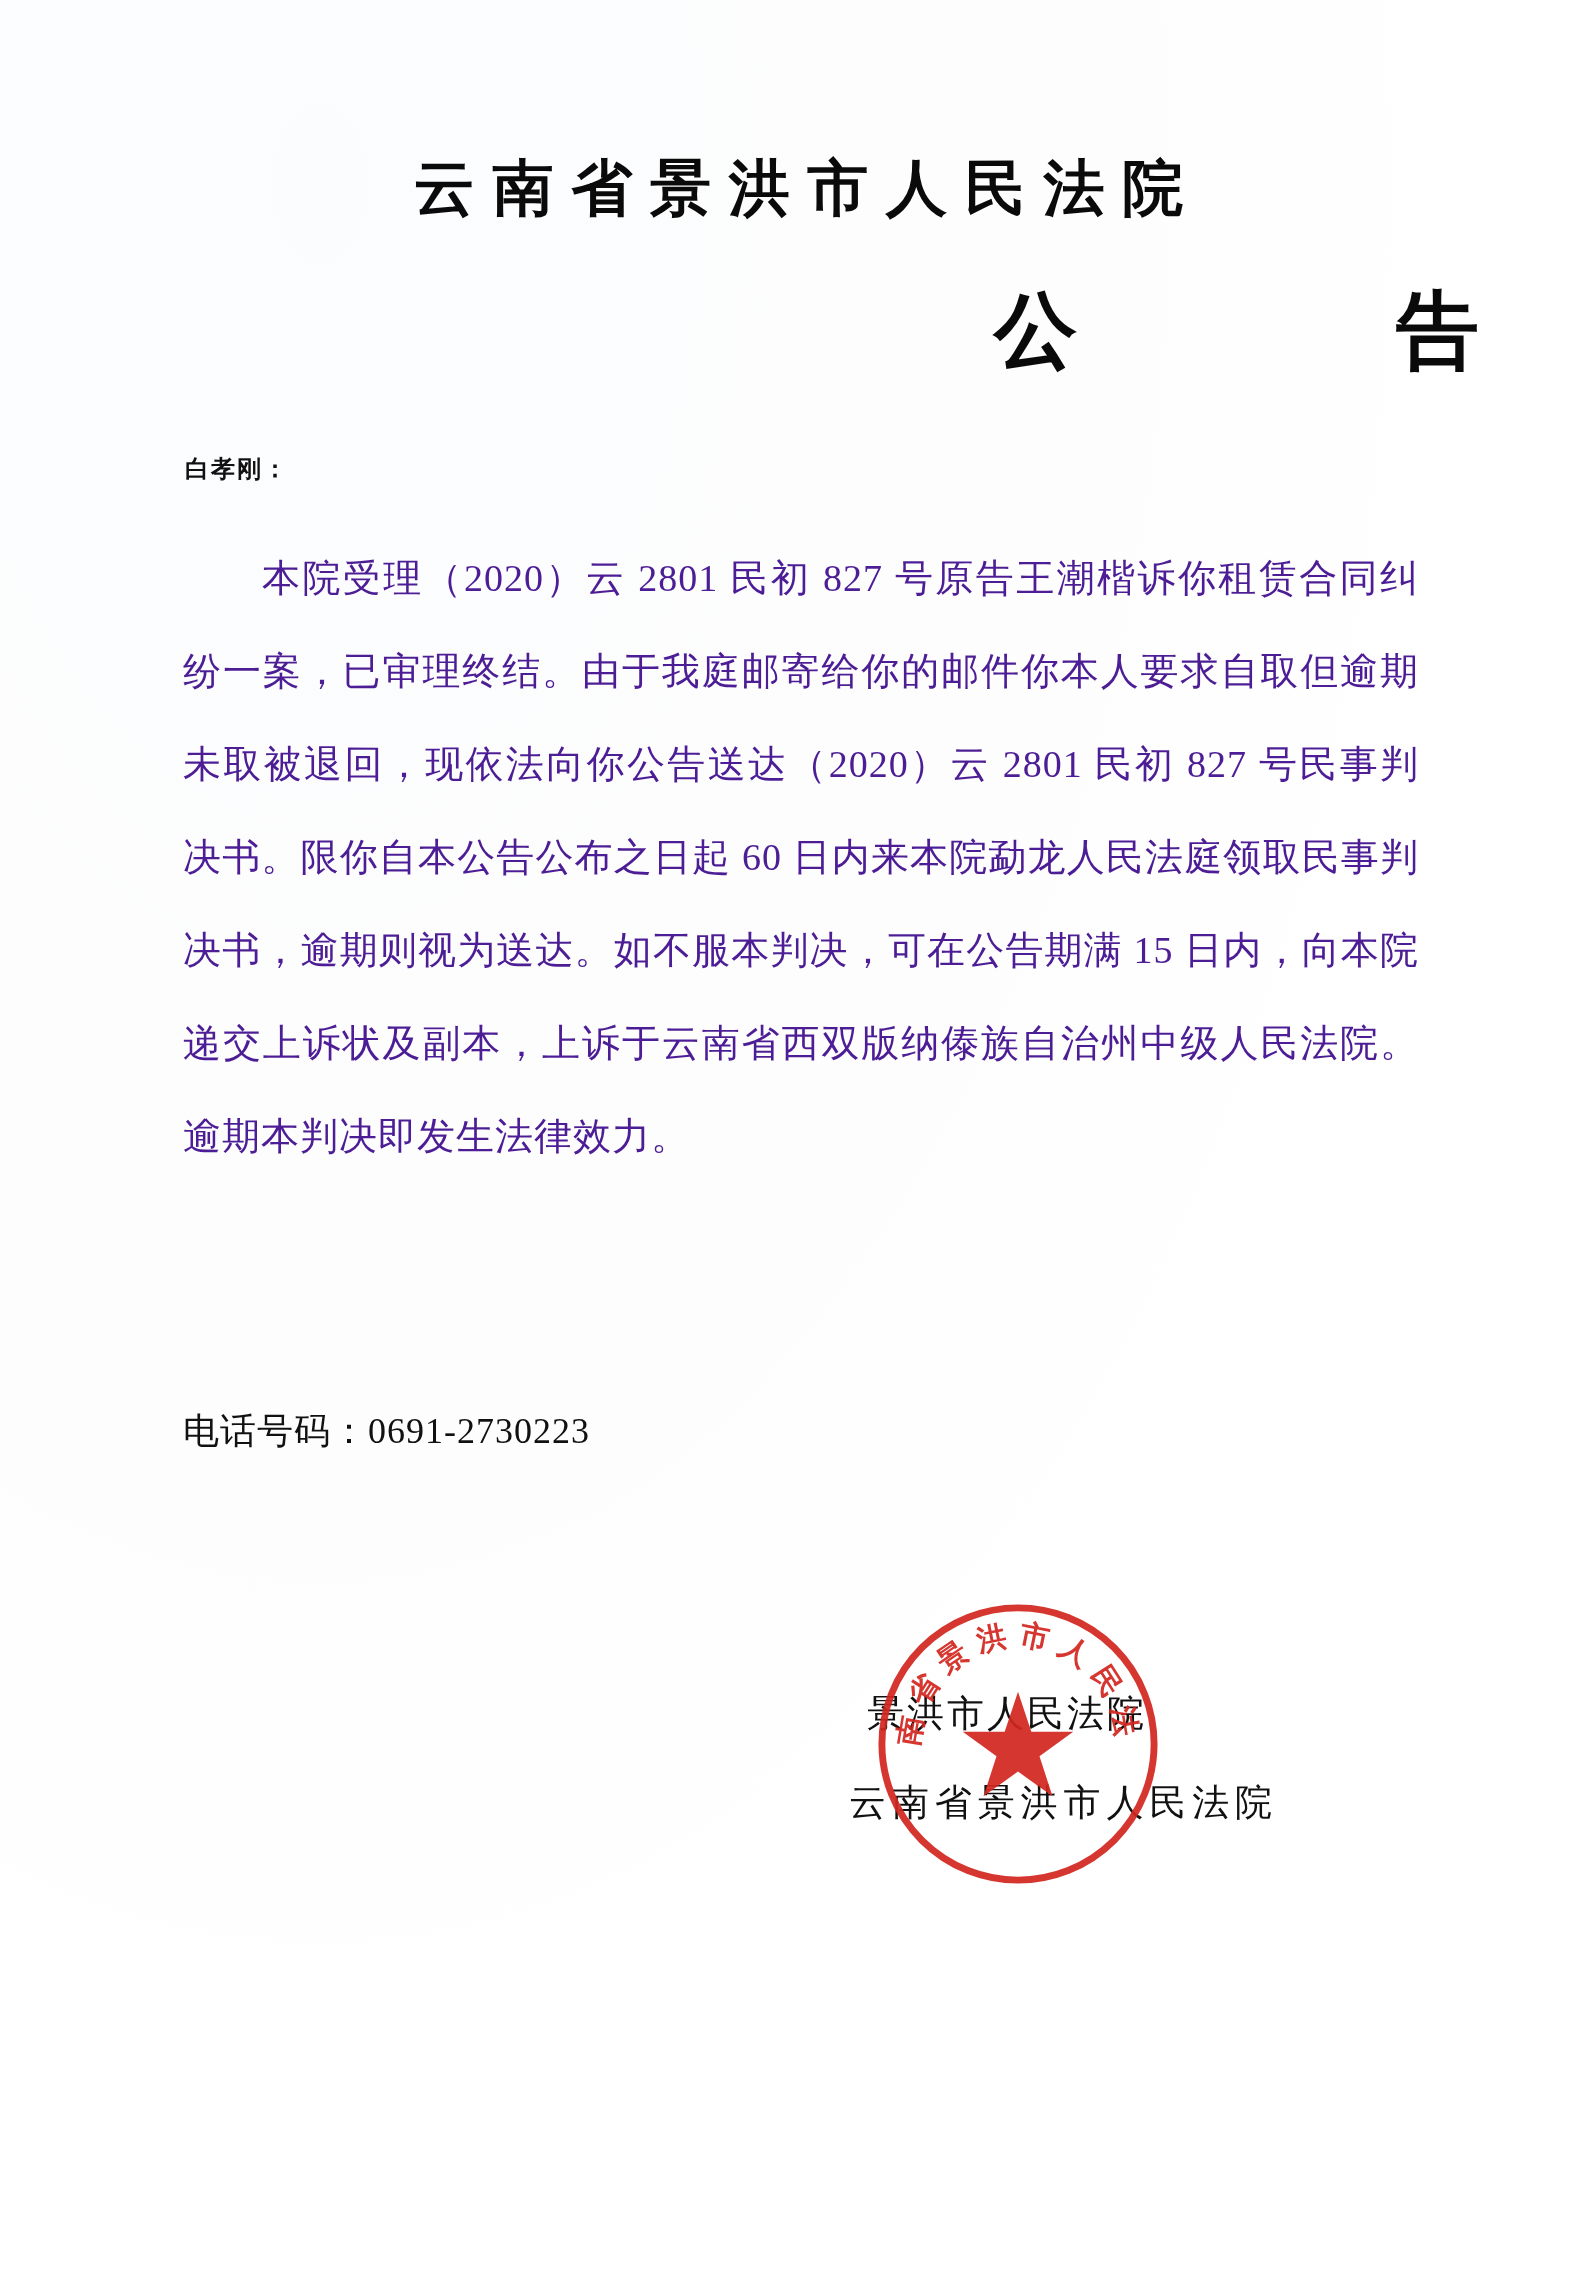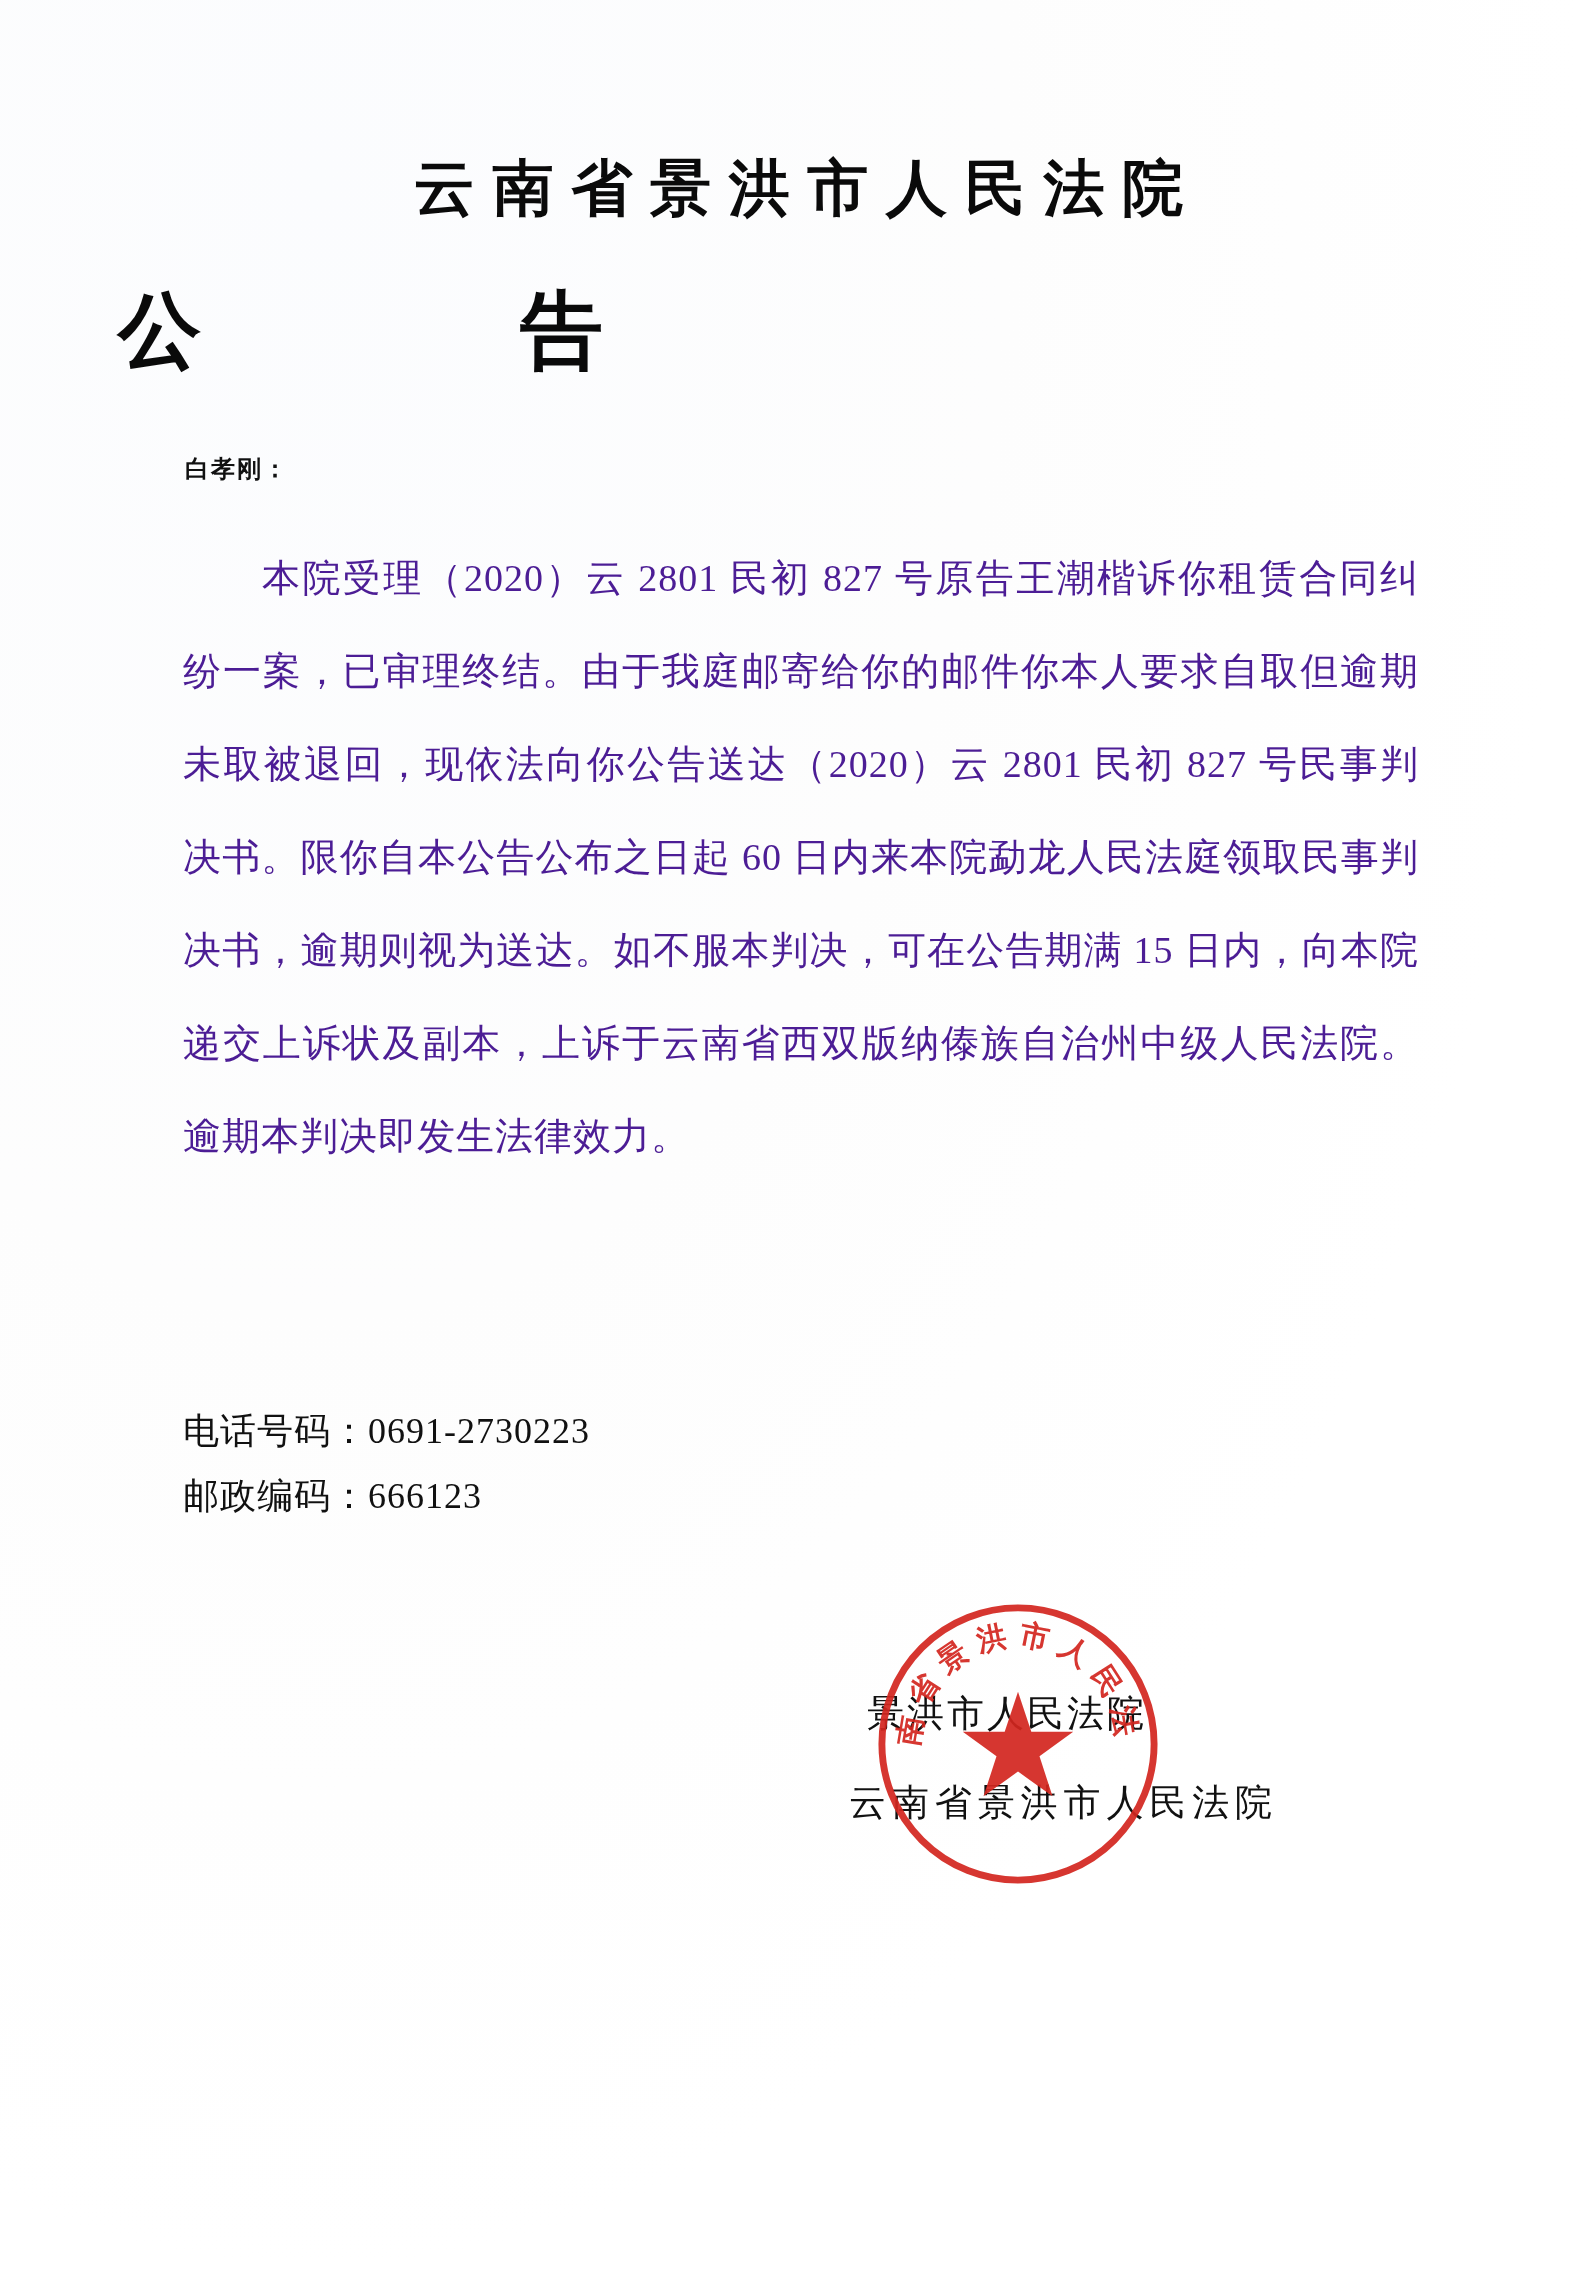--- a/index.html
+++ b/index.html
@@ -45,21 +45,21 @@
     text-indent: 17.7px;
     color: #0a0a0a;
     font-family: "Liberation Serif", "DejaVu Serif", serif;
   }
 
   .doc-type {
     position: absolute;
     left: 0;
     top: 276px;
     width: 1597px;
-    text-align: left;
+    text-align: right;
     font-size: 83px;
     font-weight: 700;
     letter-spacing: 118px;
     text-indent: 118px;
     color: #0a0a0a;
   }
 
   
   .recipient {
     position: absolute;
@@ -157,23 +157,20 @@
 
   <div class="recipient">白孝刚：</div>
 
   <div class="body-text">本院受理（2020）云 2801 民初 827 号原告王潮楷诉你租赁合同纠纷一案，已审理终结。由于我庭邮寄给你的邮件你本人要求自取但逾期未取被退回，现依法向你公告送达（2020）云 2801 民初 827 号民事判决书。限你自本公告公布之日起 60 日内来本院勐龙人民法庭领取民事判决书，逾期则视为送达。如不服本判决，可在公告期满 15 日内，向本院递交上诉状及副本，上诉于云南省西双版纳傣族自治州中级人民法院。逾期本判决即发生法律效力。</div>
 
 
   <div class="contact-block">
     <div class="sig-line">
       <span>电话号码：</span><span>0691-2730223</span>
     </div>
-    <div class="sig-line">
-      <span>邮政编码：</span><span>666123</span>
-    </div>
   </div>
 
   <div class="issuer">景洪市人民法院</div>
 
   <div class="issue-date">云南省景洪市人民法院</div>
 
   <div class="seal">
     <svg width="286" height="286" viewBox="0 0 290 290" xmlns="http://www.w3.org/2000/svg">
       <defs>
         <path id="sealArc" d="M 45,145 A 100,100 0 1 1 245,145" fill="none"></path>

